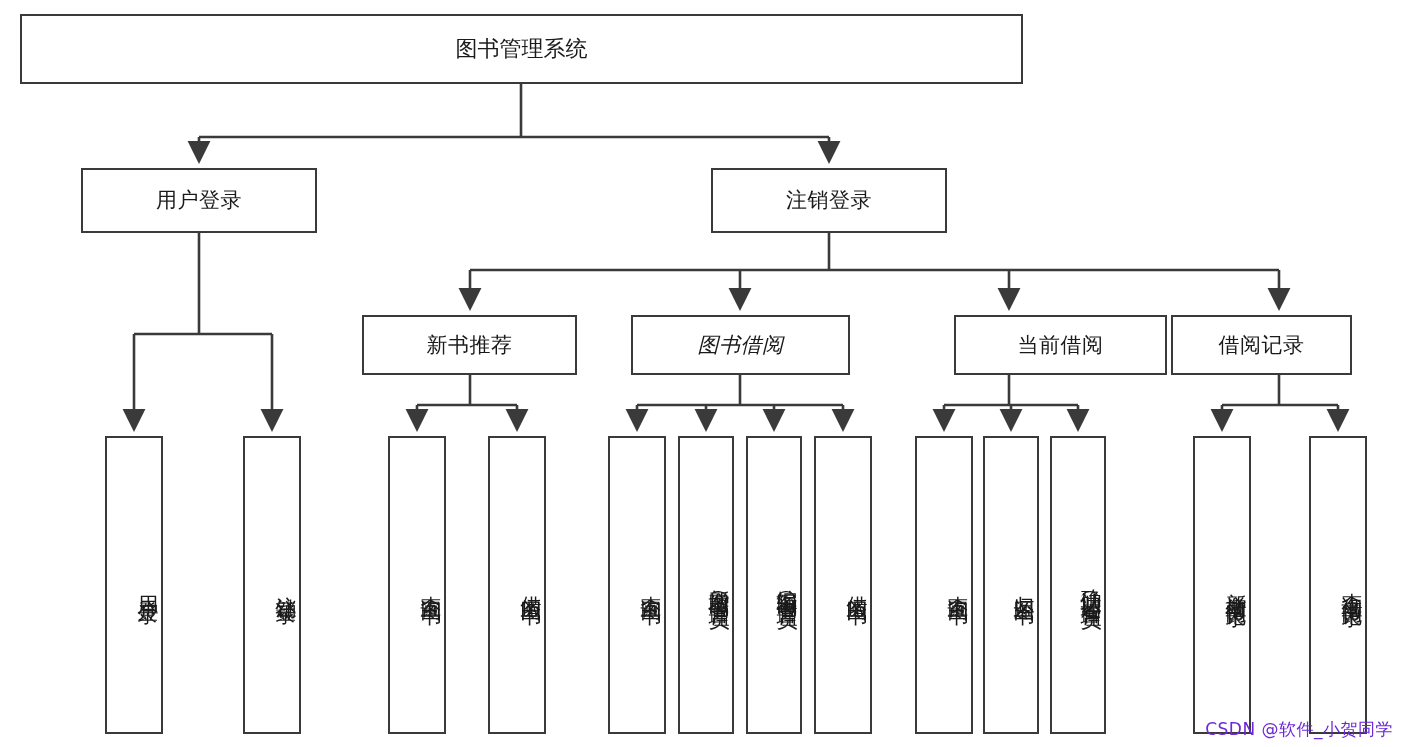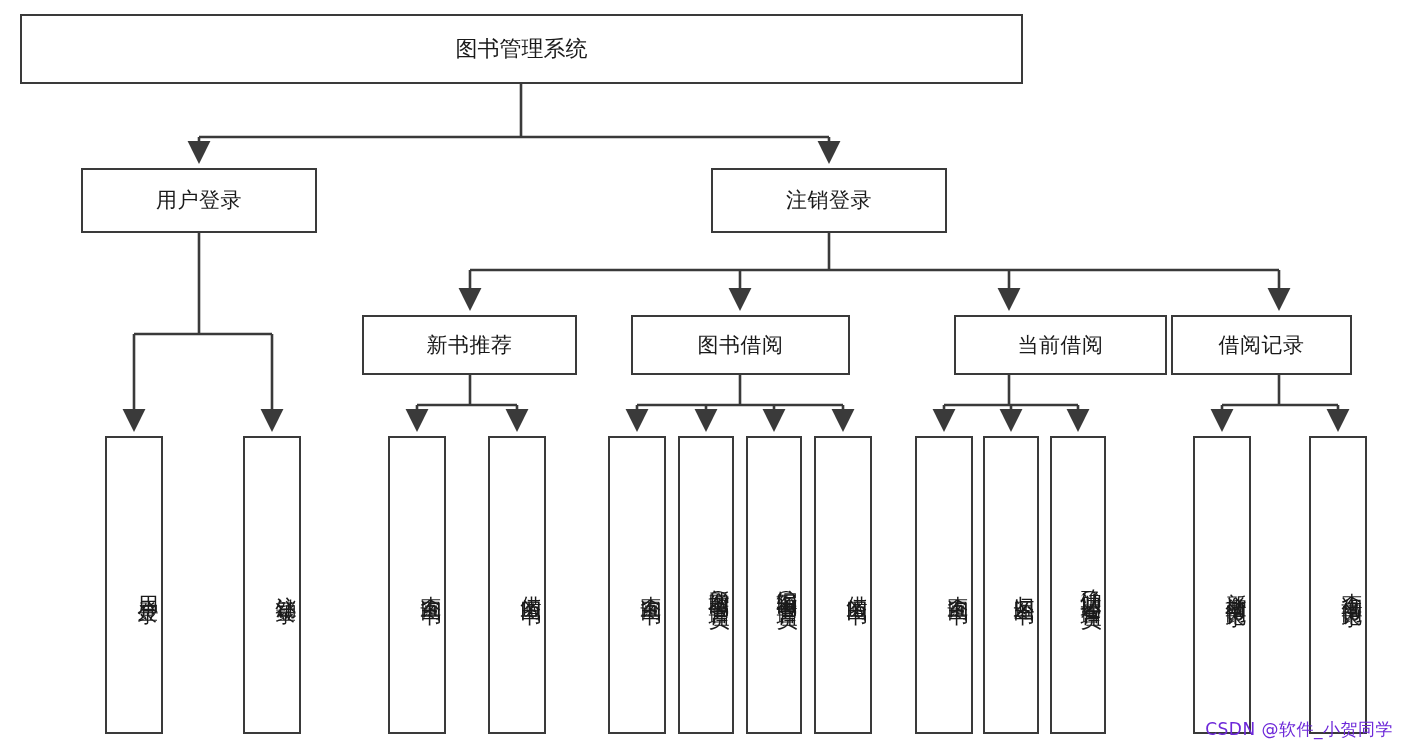--- a/index.html
+++ b/index.html
@@ -131,21 +131,21 @@
   <div class="node h" style="left:81px; top:168px; width:236px; height:65px;">
     <span>用户登录</span>
   </div>
   <div class="node h" style="left:711px; top:168px; width:236px; height:65px;">
     <span>注销登录</span>
   </div>
 
   <div class="node h" style="left:362px; top:315px; width:215px; height:60px;text-align:right;">
     <span>新书推荐</span>
   </div>
-  <div class="node h" style="left:631px; top:315px; width:219px; height:60px;">
+  <div class="node h" style="left:631px; top:315px; width:219px; height:60px;font-style:italic;">
     <span>图书借阅</span>
   </div>
   <div class="node h" style="left:954px; top:315px; width:213px; height:60px;">
     <span>当前借阅</span>
   </div>
   <div class="node h" style="left:1171px; top:315px; width:181px; height:60px;">
     <span>借阅记录</span>
   </div>
 
   <div class="node v" style="left:105px; top:436px; width:58px; height:298px;">

